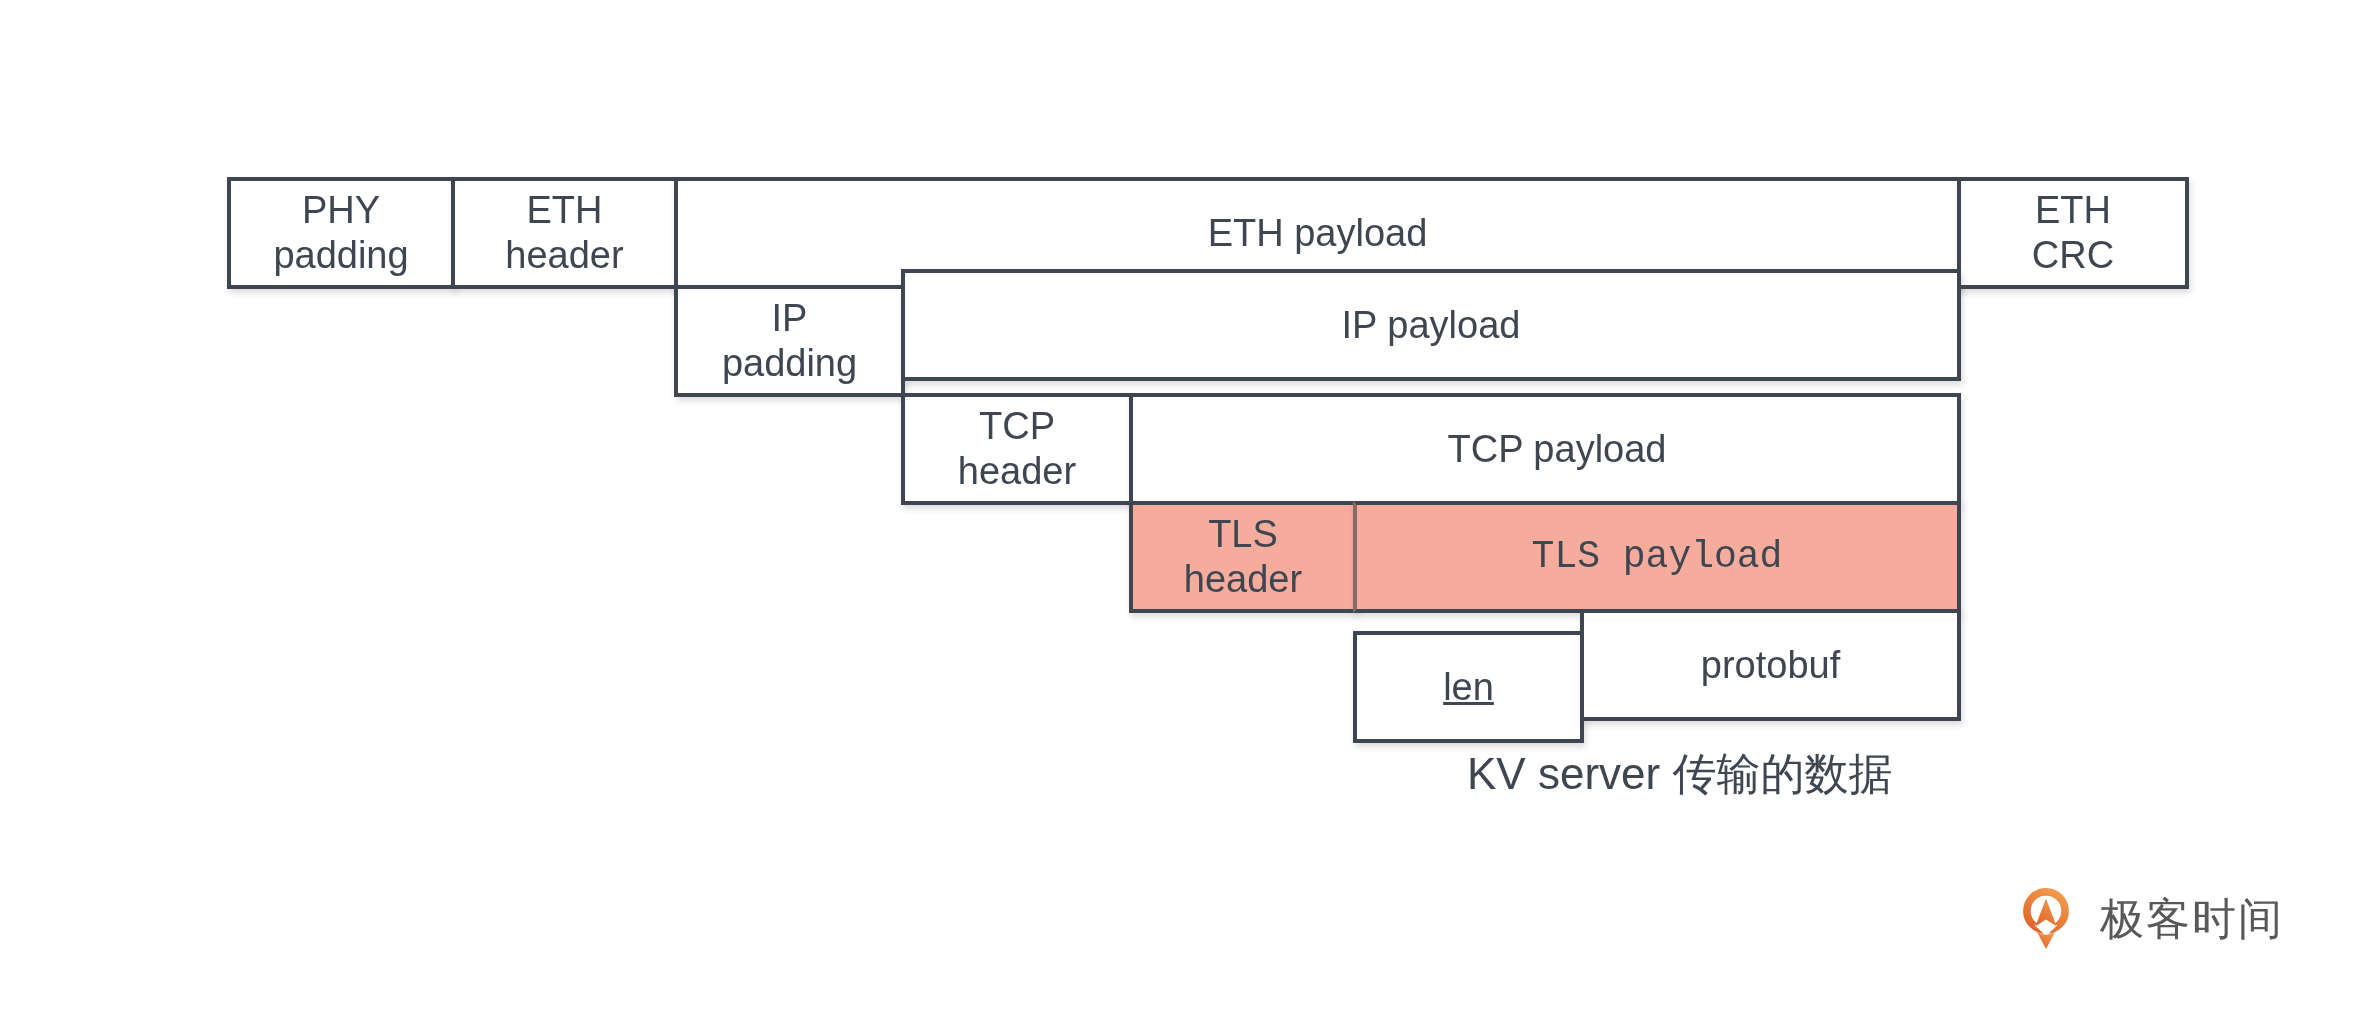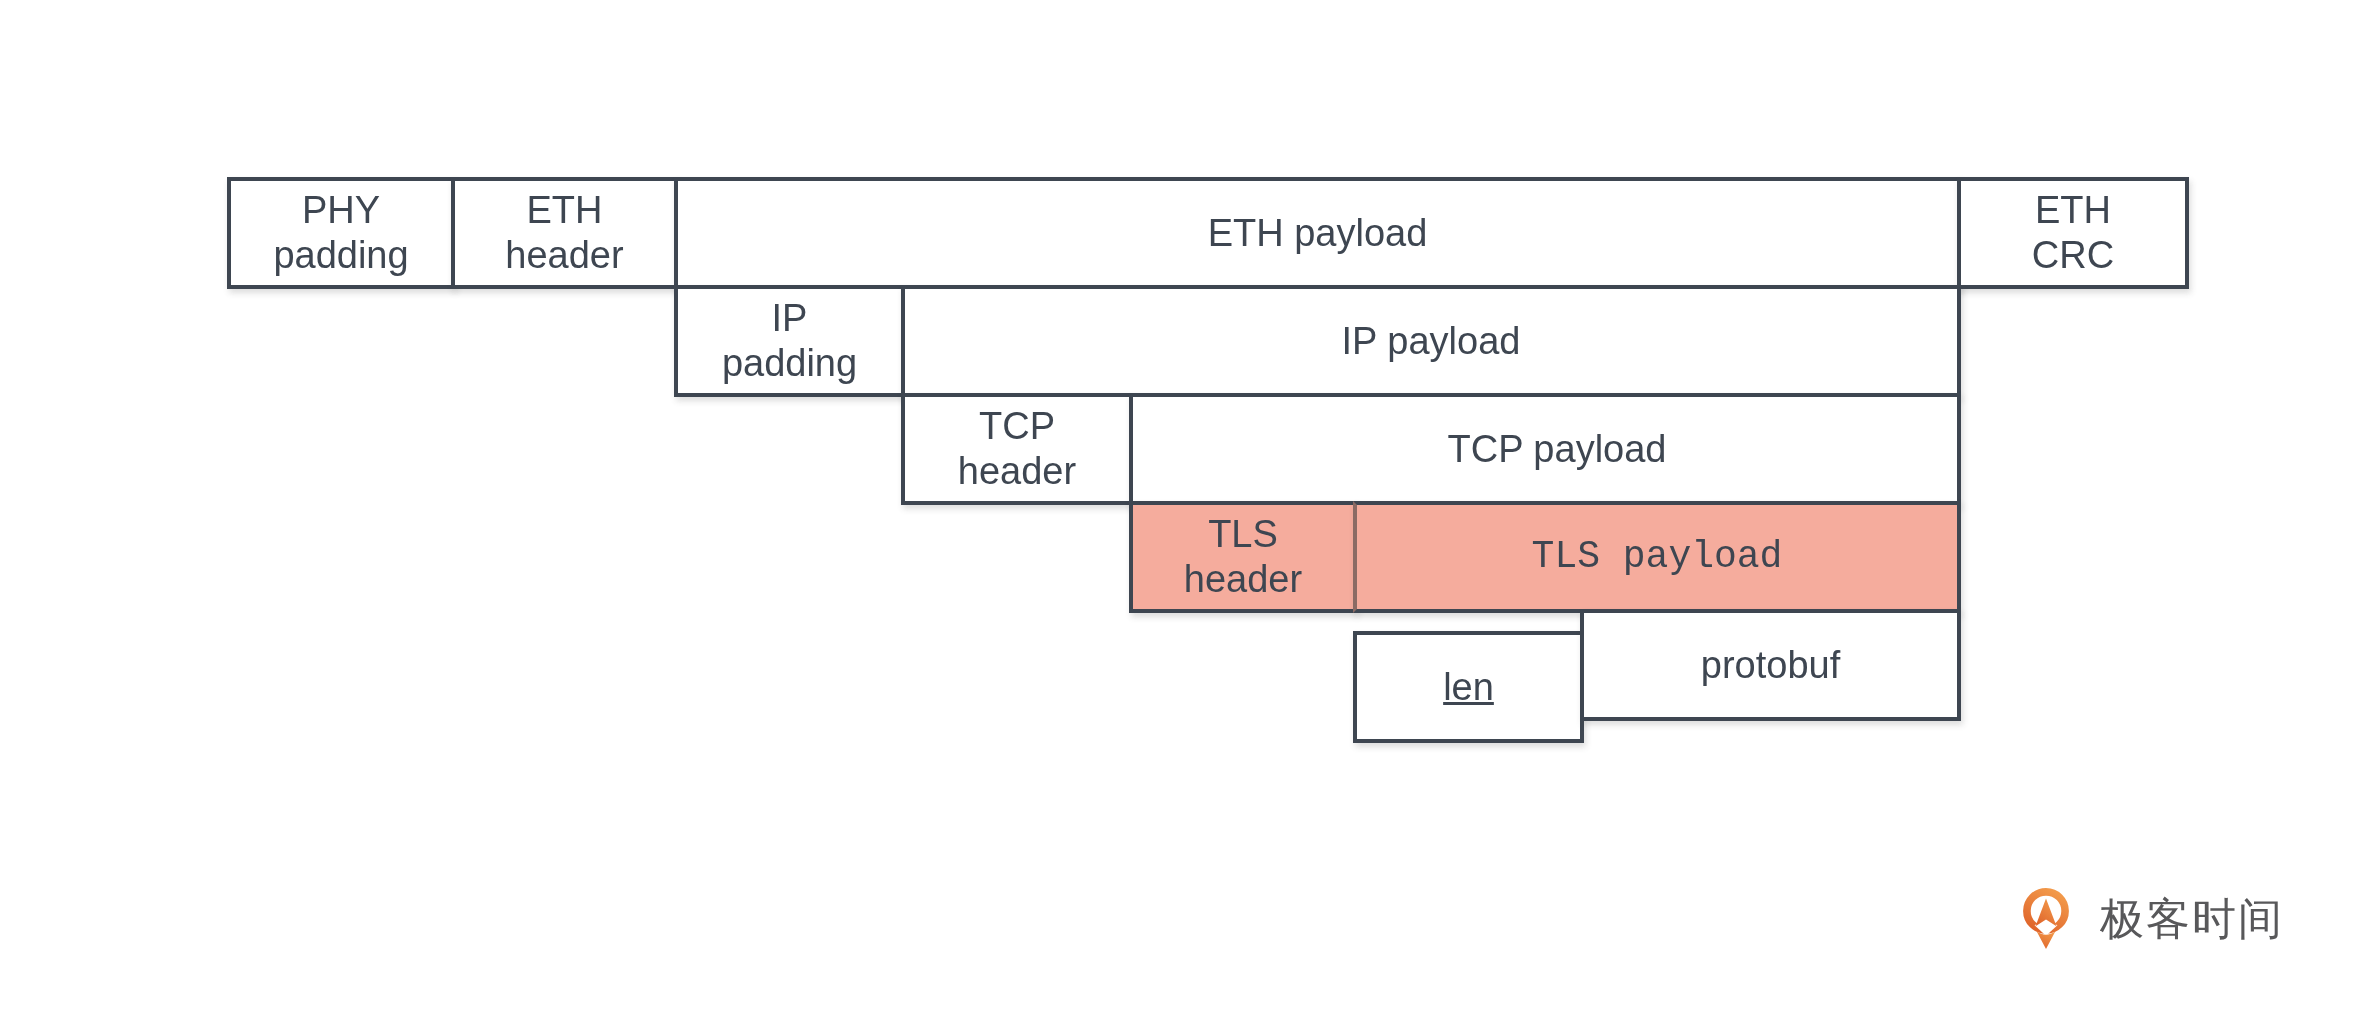--- a/index.html
+++ b/index.html
@@ -40,21 +40,21 @@
     box-shadow:2px 4px 6px rgba(70,70,70,0.18);
   }
   .hl{background:var(--highlight);}
   
   .c-phy  {left:227px;  top:177px; width:228px;}
   .c-ethh {left:451px;  top:177px; width:227px;}
   .c-ethp {left:674px;  top:177px; width:1287px;}
   .c-crc  {left:1957px; top:177px; width:232px;}
   
   .c-iph  {left:674px;  top:285px; width:231px;}
-  .c-ipp  {left:901px;  top:285px; width:1060px;}
+  .c-ipp  {left:901px;  top:269px; width:1060px;}
   
   .c-tcph {left:901px;  top:393px; width:232px;}
   .c-tcpp {left:1129px; top:393px; width:832px;padding-left:24px;}
   
   .c-tlsh {left:1129px; top:501px; width:228px;}
   .c-tlsp {left:1353px; top:501px; width:608px; border-left-color:var(--highlight-divider);font-family:Liberation Mono, monospace;}
   
   .c-len  {left:1353px; top:631px; width:231px;text-decoration:underline;}
   .c-pb   {left:1580px; top:609px; width:381px;}
 
@@ -106,20 +106,21 @@
     <div class="cell c-tcpp">TCP payload</div>
 
     <div class="cell c-tlsh hl">TLS
 header</div>
     <div class="cell c-tlsp hl">TLS payload</div>
 
     <div class="cell c-len">len</div>
     <div class="cell c-pb">protobuf</div>
   </div>
 
+  <div class="caption">KV server 传输的数据</div>
 
   <div class="logo">
     <svg class="logo-icon" viewBox="0 0 50 66" width="48" height="63" aria-hidden="true">
       <defs>
         <linearGradient id="lg" x1="0.78" y1="0.02" x2="0.22" y2="0.98">
           <stop offset="0" style="stop-color:var(--logo-orange-light)"></stop>
           <stop offset="1" style="stop-color:var(--logo-orange-dark)"></stop>
         </linearGradient>
       </defs>
       <circle cx="25" cy="24" r="20" fill="none" stroke="url(#lg)" stroke-width="8"></circle>

